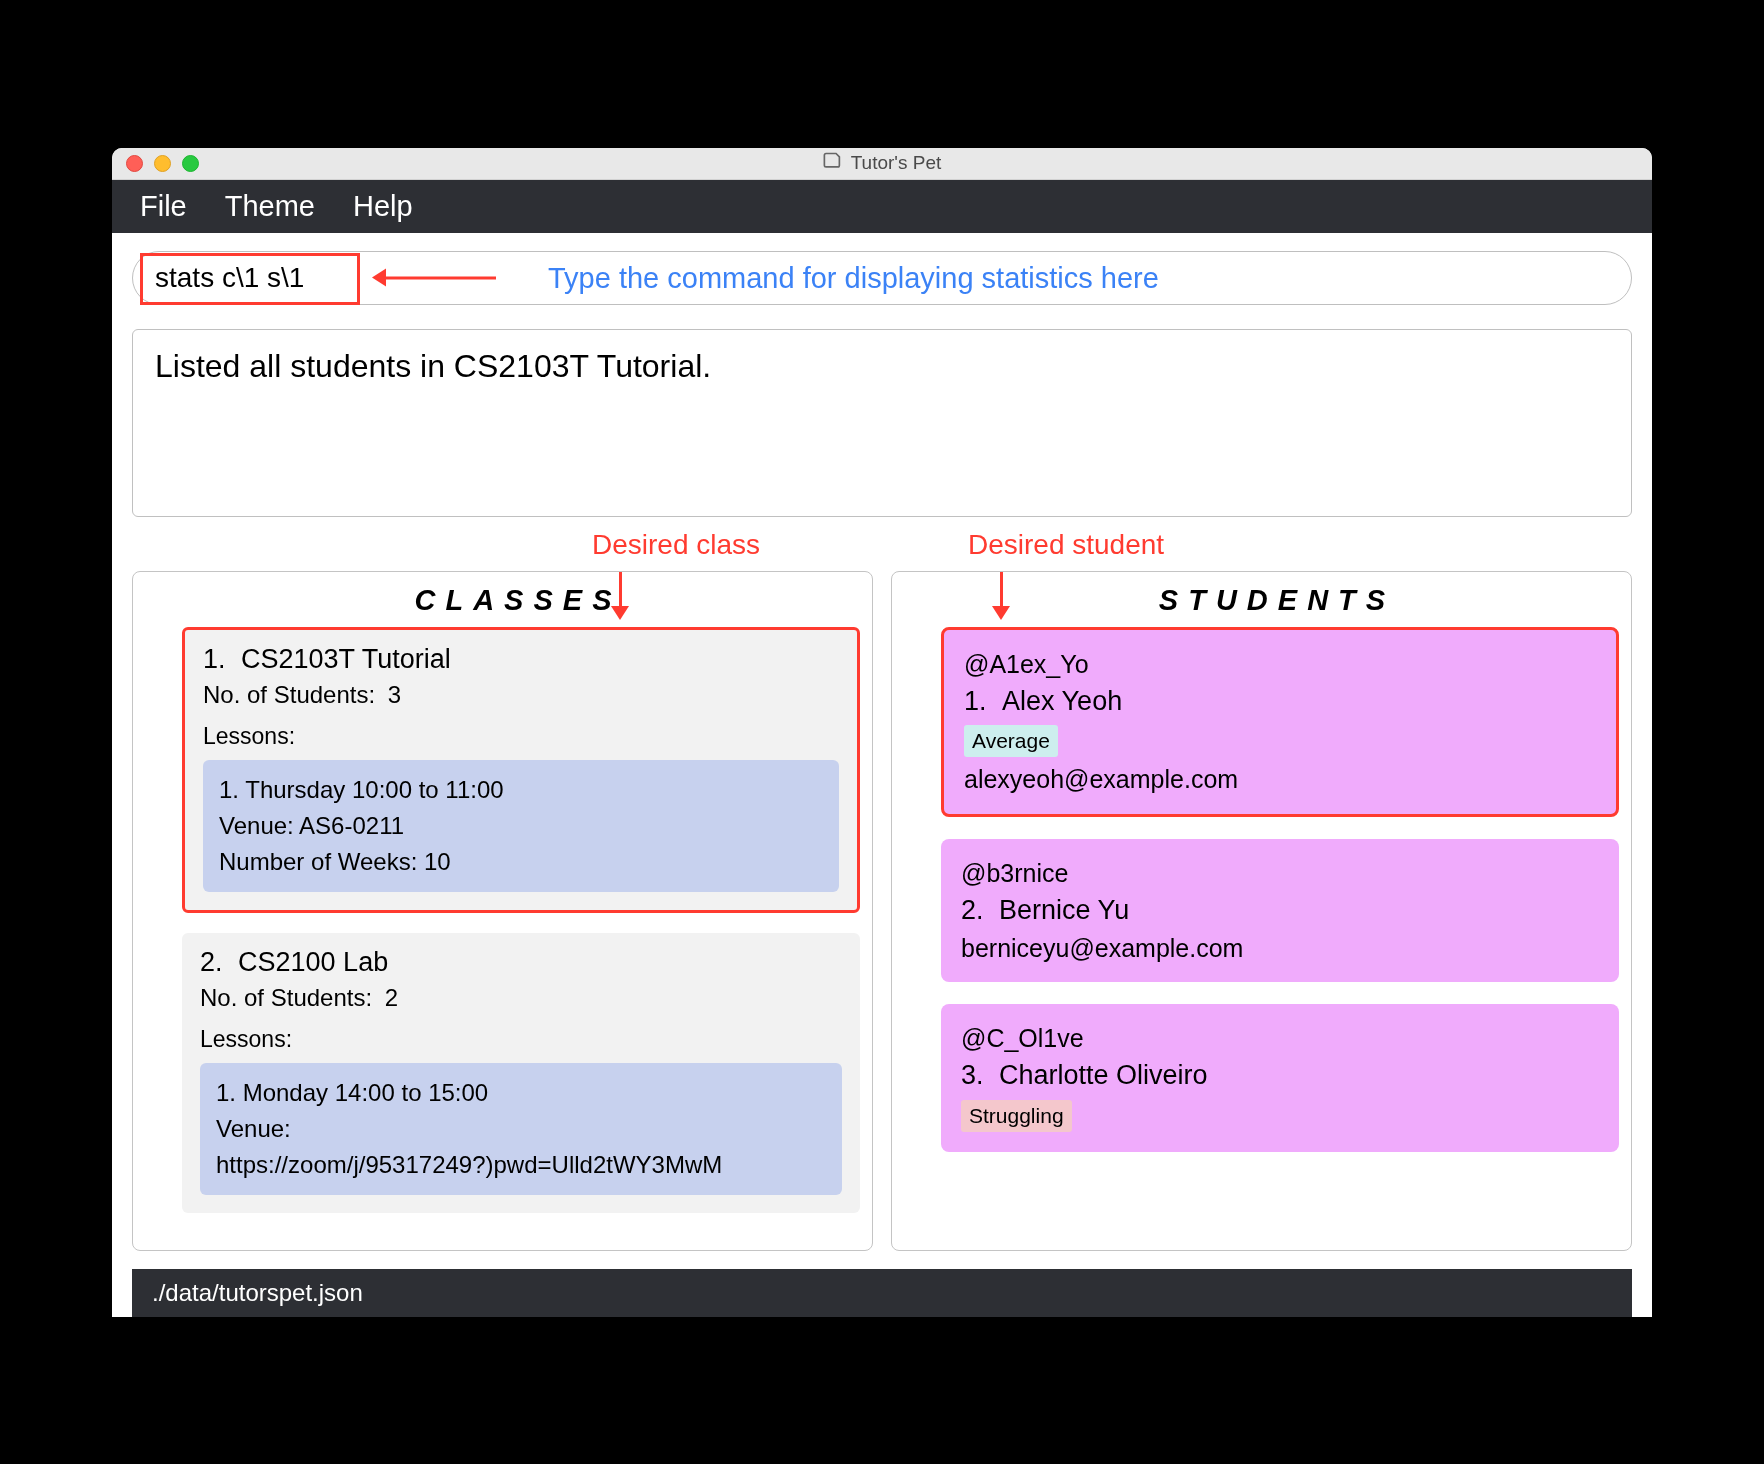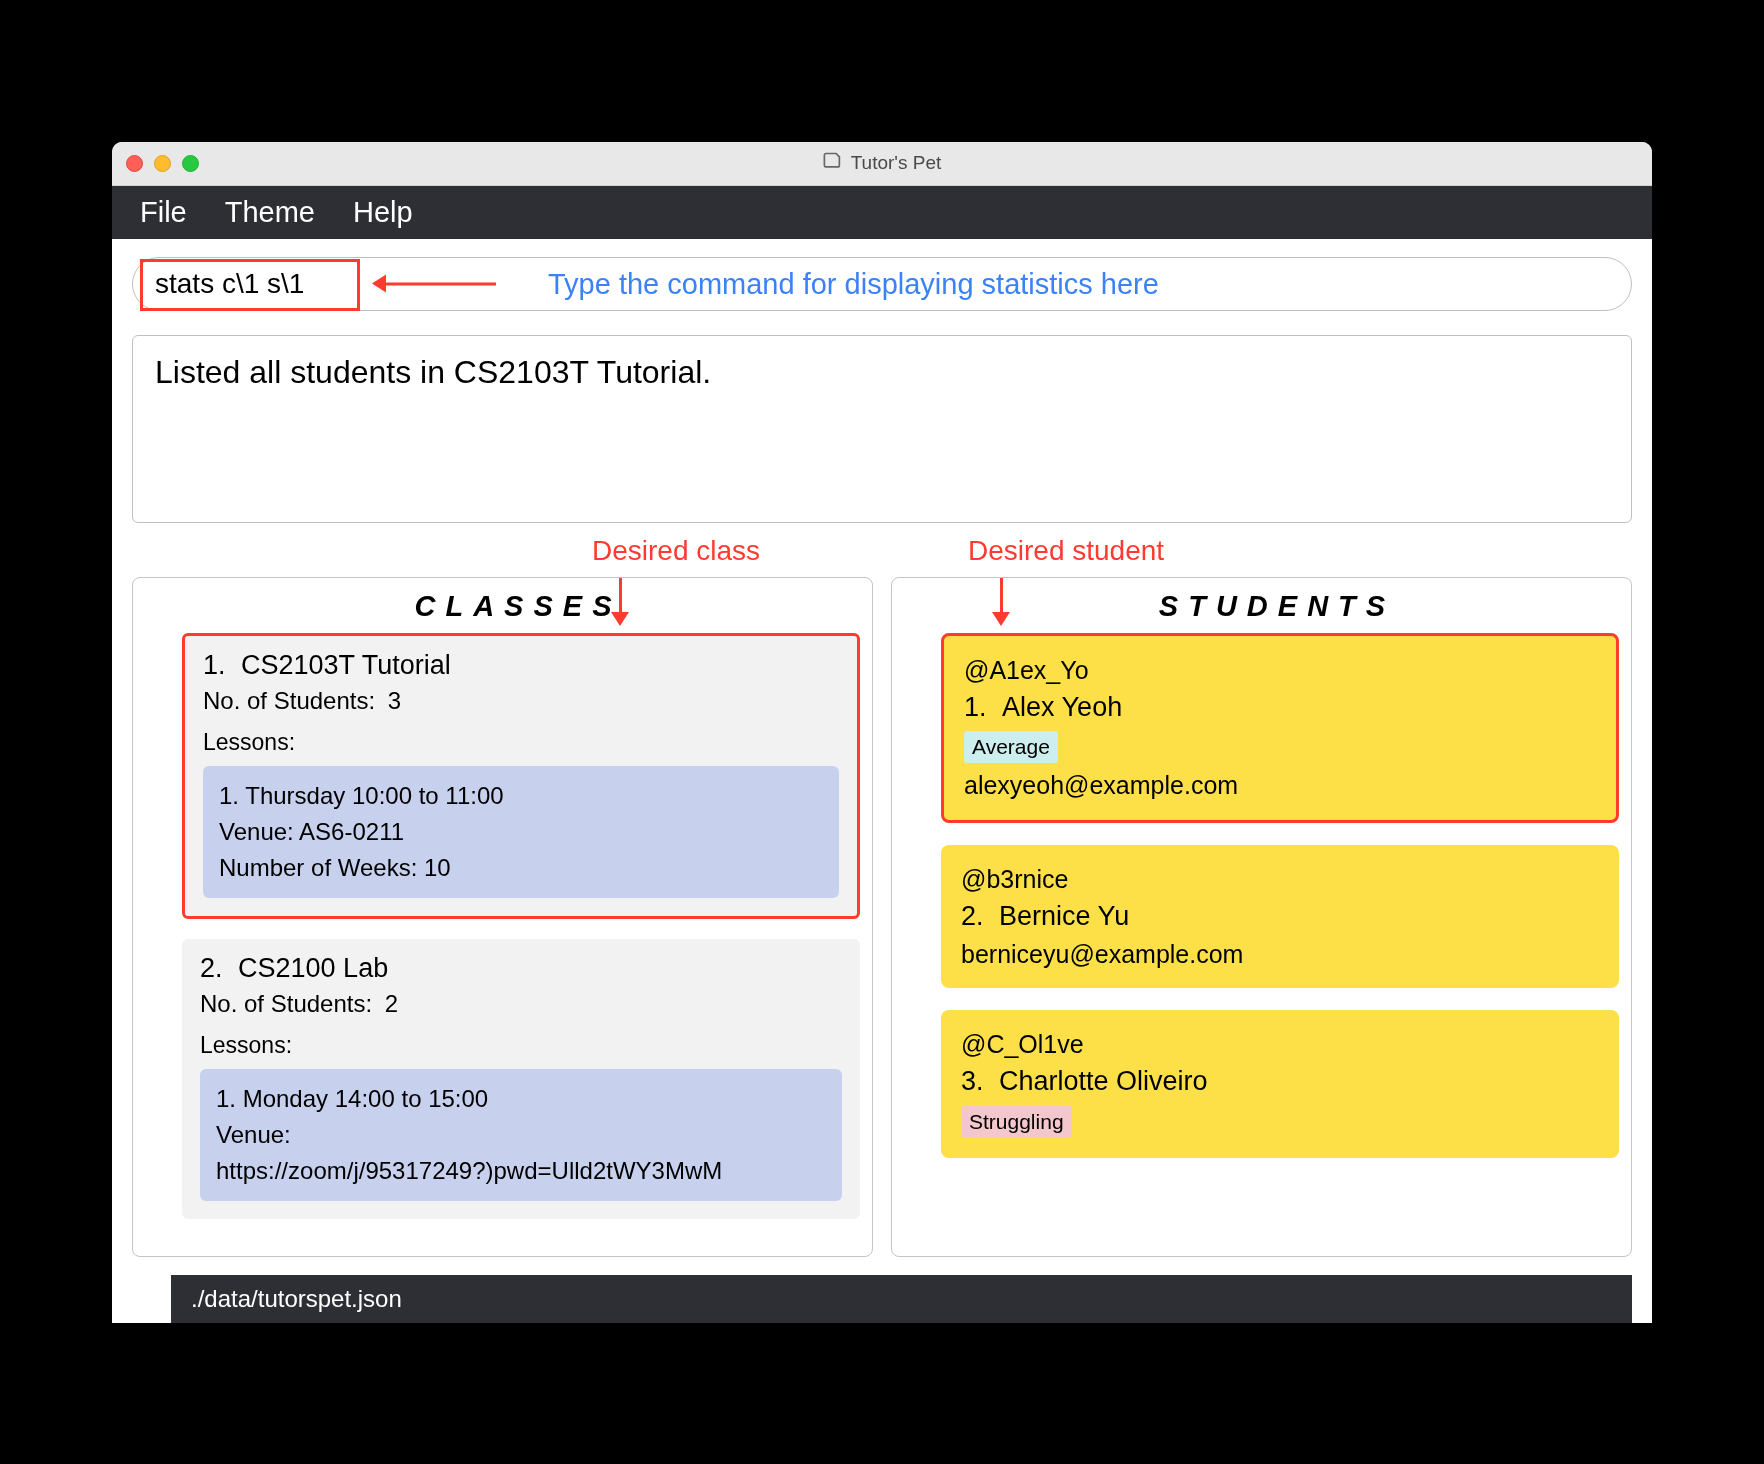--- a/index.html
+++ b/index.html
@@ -13,21 +13,21 @@
       justify-content: center;
     }
     .frame {
       width: 1540px;
       background: #fff;
       border-radius: 10px 10px 0 0;
       overflow: hidden;
       box-shadow: 0 4px 40px rgba(0,0,0,0.5);
     }
     .titlebar {
-      height: 44px;
+      height: 32px;
       background: #e8e8e8;
       display: flex;
       align-items: center;
       padding: 0 14px;
       position: relative;
       border-bottom: 1px solid #d1d1d1;
     }
     .traffic { display: flex; gap: 11px; }
     .dot { width: 17px; height: 17px; border-radius: 50%; }
     .dot.red { background: #ff5f57; border: 1px solid #e14840; }
@@ -183,21 +183,21 @@
     .class-sub { font-size: 24px; margin-bottom: 14px; }
     .class-lessons-label { font-size: 23px; margin-bottom: 10px; }
     .lesson {
       background: #c7d1ee;
       border-radius: 6px;
       padding: 12px 16px;
       font-size: 24px;
       line-height: 1.5;
     }
     .student-card {
-      background: #fde047;
+      background: #f0abfc;
       border-radius: 8px;
       padding: 16px 20px;
       margin-bottom: 22px;
       font-size: 25px;
       line-height: 1.45;
       position: relative;
     }
     .student-card.hl { border: 3px solid #ff3b30; }
     .handle { font-size: 25px; }
     .student-name { font-size: 27px; }
@@ -210,21 +210,20 @@
     .tag.avg { background: #cdeeee; }
     .tag.exp { background: #d0d2e8; }
     .tag.good { background: #f5bb3c; }
     .tag.strug { background: #f4c7cc; }
     .statusbar {
       background: #2d2f34;
       color: #fff;
       font-size: 24px;
       padding: 10px 20px;
       margin-top: 18px;
-      margin-left: 39px;
     }
   </style>
 </head>
 <body>
 
 <div class="frame">
 
   <div class="titlebar">
     <div class="traffic">
       <div class="dot red"></div>

